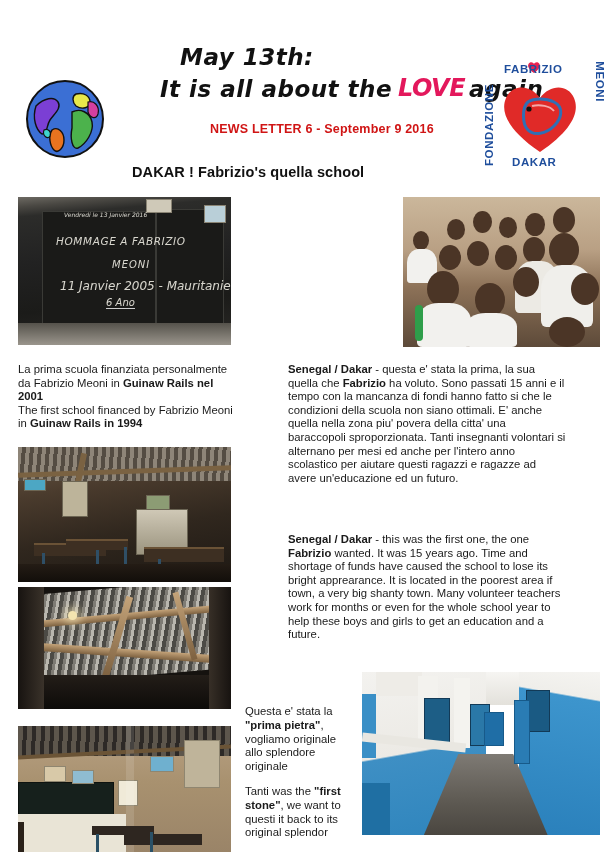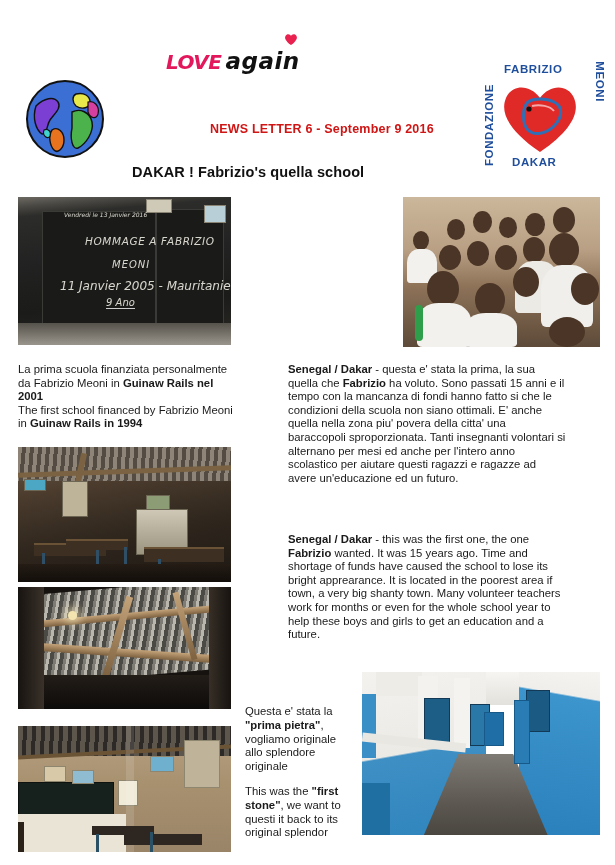--- a/index.html
+++ b/index.html
@@ -48,21 +48,21 @@
     font-size: 23px;
     margin-top: 4px;
     display: flex;
     align-items: flex-end;
     gap: 0px;
   }
   .love-word {
     color: #e3185c;
     font-weight: bold;
     font-style: italic;
-    font-size: 20px;
+    font-size: 24px;
     margin: 0 4px 0 6px;
     letter-spacing: -0.5px;
     text-align: right;
   }
   .again-word { position: relative; }
   .heart-small {
     position: absolute;
     right: 2px;
     top: -15px;
     width: 14px;
@@ -210,21 +210,23 @@
     <path d="M12 28 C20 20 30 18 34 24 C38 30 30 36 26 42 C22 48 24 56 18 56 C12 52 8 40 12 28Z" fill="#7b3fd4" stroke="#111" stroke-width="1.4"></path>
     <path d="M28 52 C34 48 40 54 40 62 C40 70 34 76 30 72 C26 68 24 58 28 52Z" fill="#e8731f" stroke="#111" stroke-width="1.4"></path>
     <path d="M48 34 C56 30 66 34 68 44 C70 54 62 66 54 70 C48 72 46 60 48 50 Z" fill="#4cb24c" stroke="#111" stroke-width="1.4"></path>
     <path d="M52 16 C60 14 66 18 66 24 C66 30 58 32 52 28 C48 24 48 18 52 16Z" fill="#e8e84a" stroke="#111" stroke-width="1.4"></path>
     <path d="M64 24 C70 22 76 28 74 36 C72 42 66 40 64 34 Z" fill="#d43fa0" stroke="#111" stroke-width="1.2"></path>
     <path d="M20 52 C24 50 28 54 26 58 C24 62 18 58 20 52Z" fill="#3fd4cf" stroke="#111" stroke-width="1.1"></path>
   </svg>
 </div>
 
 <div class="headline">
+  <div class="line1">May 13th:</div>
   <div class="line2">
+    <span>It is all about the</span>
     <span class="love-word">LOVE</span>
     <span class="again-word">
       <span>again</span>
       <svg class="heart-small" viewBox="0 0 20 18">
         <path d="M10 17 C2 11 0 6.5 2.6 3.2 C5 0.2 9 1.3 10 4 C11 1.3 15 0.2 17.4 3.2 C20 6.5 18 11 10 17Z" fill="#e8214f"></path>
       </svg>
     </span>
   </div>
 </div>
 
@@ -246,24 +248,24 @@
 <div class="section-title">DAKAR ! Fabrizio's quella school</div>
 
 <div class="photo" id="photo-blackboard">
   <div class="ph-inner">
     <div class="bb-bg"></div>
     <div class="bb-panel" style="left:24px;top:14px;width:112px;height:118px;"></div>
     <div class="bb-panel" style="left:138px;top:12px;width:66px;height:116px;"></div>
     <div class="bb-note" style="left:128px;top:2px;width:24px;height:12px;"></div>
     <div class="bb-note" style="left:186px;top:8px;width:20px;height:16px;background:#b9cfd8;"></div>
     <span class="chalk" style="left:46px;top:14px;font-size:6px;">Vendredi le 13 Janvier 2016</span>
-    <span class="chalk" style="left:38px;top:38px;font-size:10.5px;letter-spacing:.6px;margin-left:29px;">HOMMAGE A FABRIZIO</span>
+    <span class="chalk" style="left:38px;top:38px;font-size:10.5px;letter-spacing:.6px;">HOMMAGE A FABRIZIO</span>
     <span class="chalk" style="left:94px;top:62px;font-size:10px;letter-spacing:1px;">MEONI</span>
     <span class="chalk" style="left:42px;top:82px;font-size:12px;">11 Janvier 2005 - Mauritanie</span>
-    <span class="chalk" style="left:88px;top:100px;font-size:10px;border-bottom:1px solid #ddd;">9 Ano</span>
+    <span class="chalk" style="left:88px;top:100px;font-size:10px;border-bottom:1px solid #ddd;">6 Ano</span>
     <div class="bb-floor"></div>
   </div>
 </div>
 
 <div class="photo" id="photo-children">
   <div class="ph-inner">
     <div class="kids-bg"></div>
     <div class="kid" style="left:10px;top:34px;width:16px;height:19px;"></div>
     <div class="kid-shirt" style="left:4px;top:52px;width:30px;height:34px;"></div>
     <div class="kid" style="left:44px;top:22px;width:18px;height:21px;"></div>
@@ -380,14 +382,14 @@
 </div>
 
 <div class="txt" id="para-en">
   <b>Senegal / Dakar</b><span> - this was the first one, the one </span><b>Fabrizio</b><span> wanted. It was 15 years ago. Time and shortage of funds have caused the school to lose its bright apprearance. It is located in the poorest area if town, a very big shanty town. Many volunteer teachers work for months or even for the whole school year to help these boys and girls to get an education and a future.</span>
 </div>
 
 <div class="txt" id="caption-stone">
   <span>Questa e' stata la</span>
   <b>"prima pietra"</b><span>, vogliamo originale allo splendore originale</span>
   <span class="gap"></span>
-  <span>This was the </span><b>"first stone"</b><span>, we want to questi it back to its original splendor</span>
+  <span>Tanti was the </span><b>"first stone"</b><span>, we want to questi it back to its original splendor</span>
 </div>
 
 </body></html>

